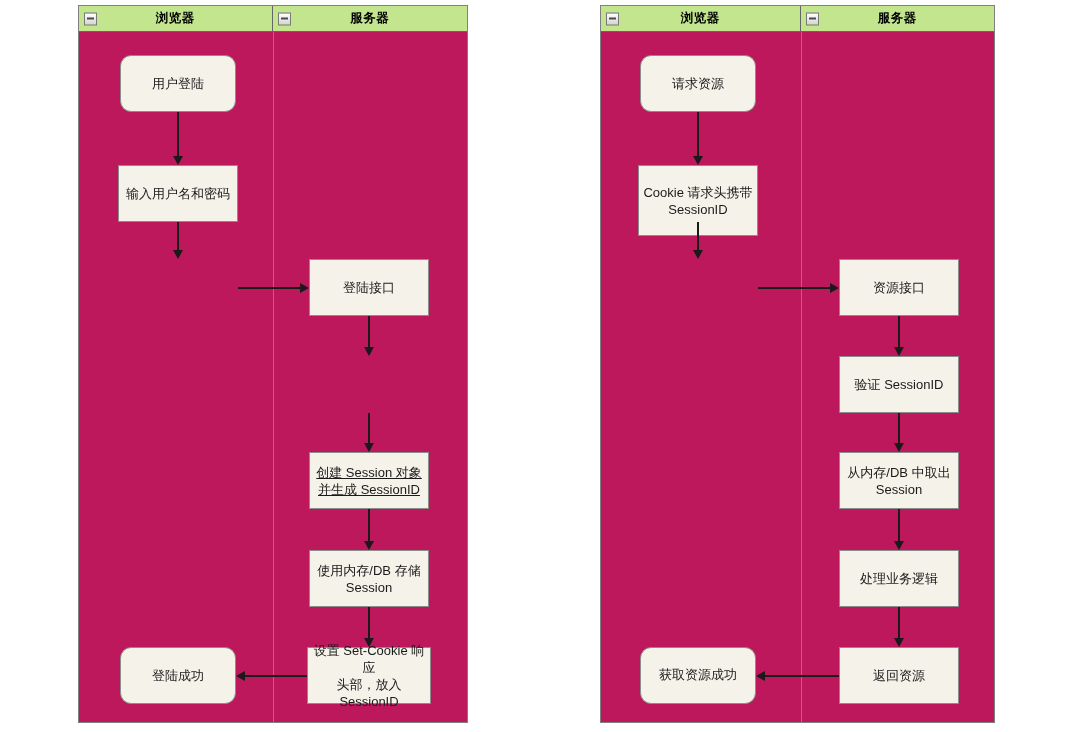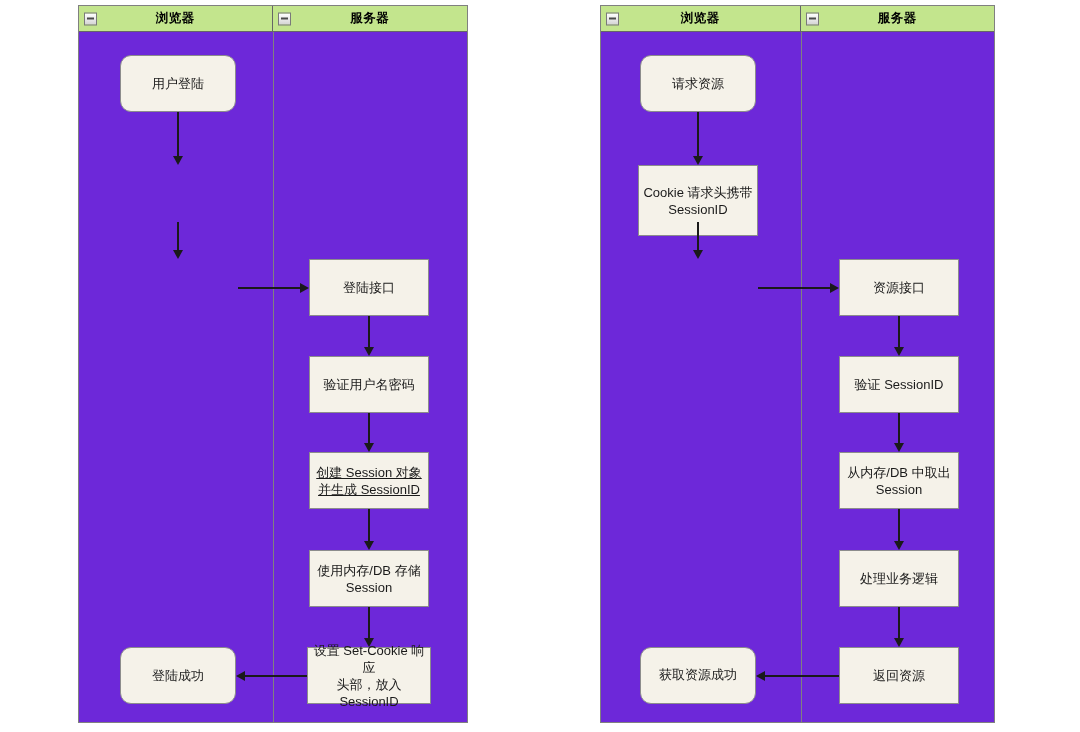--- a/index.html
+++ b/index.html
@@ -20,21 +20,21 @@
     left: 0; top: 0;
     width: 1080px;
     height: 732px;
   }
 
   
   .pool {
     position: absolute;
     box-sizing: border-box;
     border: 1px solid #808080;
-    background: #6d28d9;
+    background: #be185d;
   }
   .pool-header-row {
     position: absolute;
     left: 0; top: 0;
     right: 0;
     height: 26px;
     display: flex;
   }
   .lane-header {
     box-sizing: border-box;
@@ -155,33 +155,33 @@
         <span class="lane-title">服务器</span>
       </div>
     </div>
 
     <div class="lane-divider" style="left:194px;"></div>
 
     <div class="node rounded" style="left:41px; top:49px; width:116px; height:57px;">
       <span>用户登陆</span>
     </div>
 
+    <div class="node" style="left:39px; top:159px; width:120px; height:57px;">
+      <span>输入用户名和密码</span>
+    </div>
 
 
     <div class="node rounded" style="left:41px; top:641px; width:116px; height:57px;">
       <span>登陆成功</span>
     </div>
 
     <div class="node" style="left:230px; top:253px; width:120px; height:57px;">
       <span>登陆接口</span>
     </div>
 
-    <div class="node" style="left:230px; top:350px; width:120px; height:57px;">
-      <span>验证用户名密码</span>
-    </div>
 
     <div class="node" style="left:230px; top:446px; width:120px; height:57px;text-decoration:underline;">
       <span>
         <span>创建 Session 对象</span><br>
         <span>并生成 SessionID</span>
       </span>
     </div>
 
     <div class="node" style="left:230px; top:544px; width:120px; height:57px;">
       <span>

